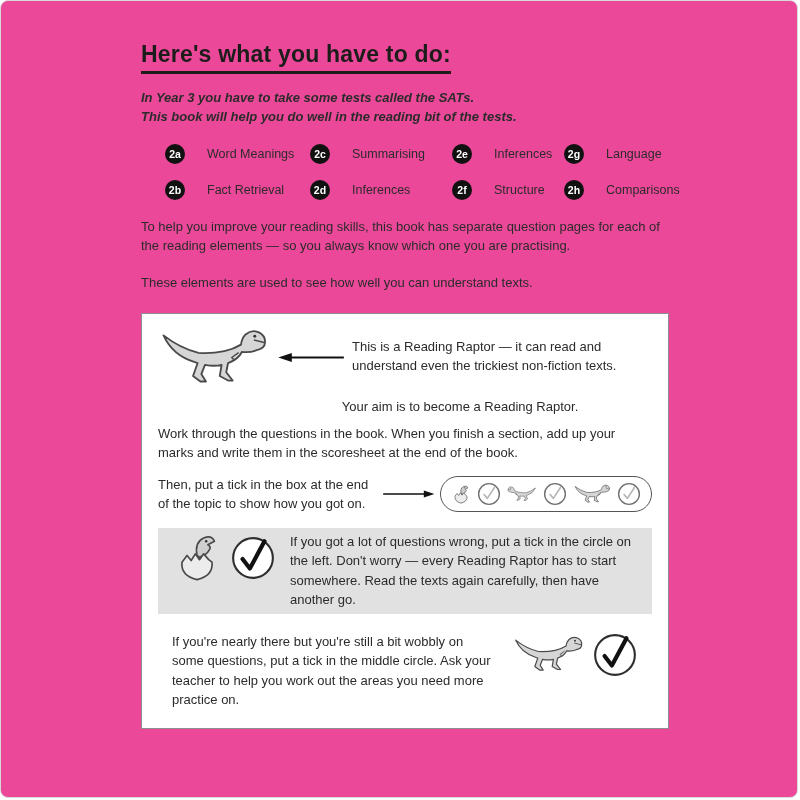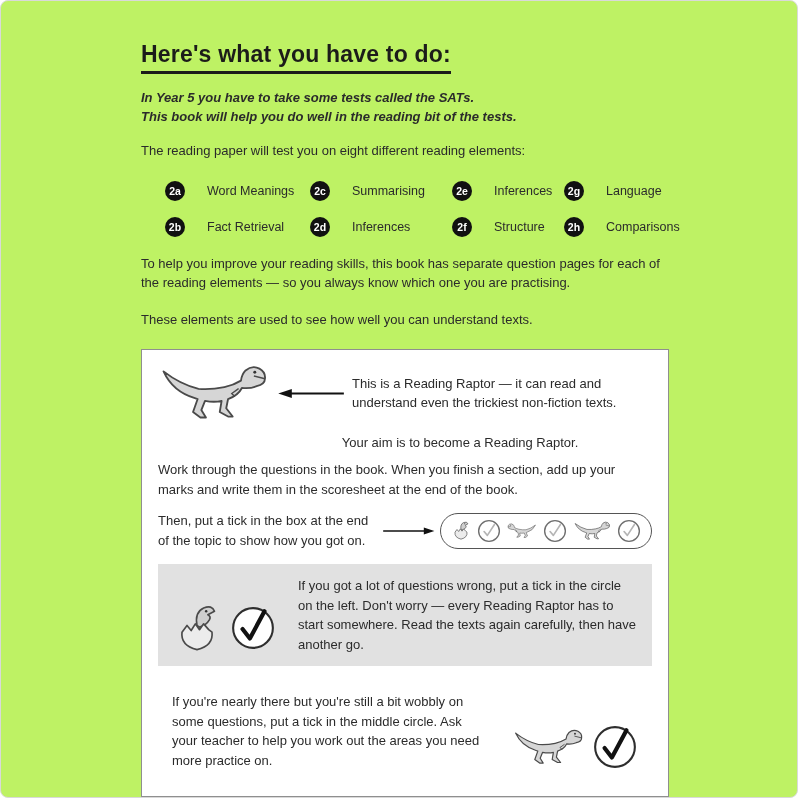--- a/index.html
+++ b/index.html
@@ -1,20 +1,20 @@
 <!DOCTYPE html>
 <html><head>
 <meta charset="utf-8">
 <style>
   html,body { margin:0; padding:0; background:#fff; }
   .page {
     width:798px; height:798px; box-sizing:border-box;
     border:1px solid #d9d9d9; border-radius:8px;
     font-family:"Liberation Sans", sans-serif; color:#2b2b2b;
-    position:relative; overflow:hidden; background:#bef264;
+    position:relative; overflow:hidden; background:#ec4899;
   }
   .content { width:528px; margin-left:140px; padding-top:40px; }
 
   .title {
     font-size:23px; font-weight:bold; color:#1c1c1a;
     display:inline-block; border-bottom:3px solid #1c1c1a;
     padding-bottom:3px; margin:0 0 16px 0; letter-spacing:.2px;
   }
   .intro { font-size:13px; font-weight:bold; font-style:italic; margin:0 0 4px 0; }
   .body-text { font-size:13px; margin:18px 0 0 0; line-height:1.45; }
@@ -42,21 +42,21 @@
   .aim-line { font-size:13px; text-align:center; margin:10px 0 10px 110px !important; }
   .work-para { font-size:13px; line-height:1.5; margin-top:6px !important; }
 
   .tick-row { margin-top:12px; gap:4px; }
   .tick-row .txt { font-size:13px; line-height:1.5; width:268px; }
   .pill {
     border:1.5px solid #555; border-radius:20px; padding:5px 10px;
     display:flex; align-items:center; gap:6px; background:#fff;
   }
 
-  .section { display:flex; align-items:flex-end; gap:22px; margin-top:14px; padding:12px 14px; box-sizing:border-box; }
+  .section { display:flex; align-items:flex-start; gap:14px; margin-top:14px; padding:4px 14px; box-sizing:border-box; }
   .section.gray { background:#e1e1e1; }
   .section .txt { font-size:13px; line-height:1.5; }
   .icon-cluster { display:flex; align-items:center; gap:8px; flex:0 0 auto; }
   .flip { transform:scaleX(-1); }
   svg.icon { display:block; }
 </style>
 </head>
 <body>
 
 <svg width="0" height="0" style="position:absolute" aria-hidden="true">
@@ -85,24 +85,23 @@
       <path d="M71 2 L89 8 L71 14 Z" fill="#111"></path>
     </symbol>
   </defs>
 </svg>
 
 <div class="page">
   <div class="content">
 
     <h1 class="title">Here's what you have to do:</h1>
 
-    <p class="intro">In Year 5 you have to take some tests called the SATs.</p>
+    <p class="intro">In Year 3 you have to take some tests called the SATs.</p>
     <p class="intro">This book will help you do well in the reading bit of the tests.</p>
 
-    <p class="body-text">The reading paper will test you on eight different reading elements:</p>
 
     <div class="elements-grid">
       <div class="element">
         <span class="badge">2a</span>
         <span class="el-label">Word Meanings</span>
       </div>
       <div class="element">
         <span class="badge">2c</span>
         <span class="el-label">Summarising</span>
       </div>

